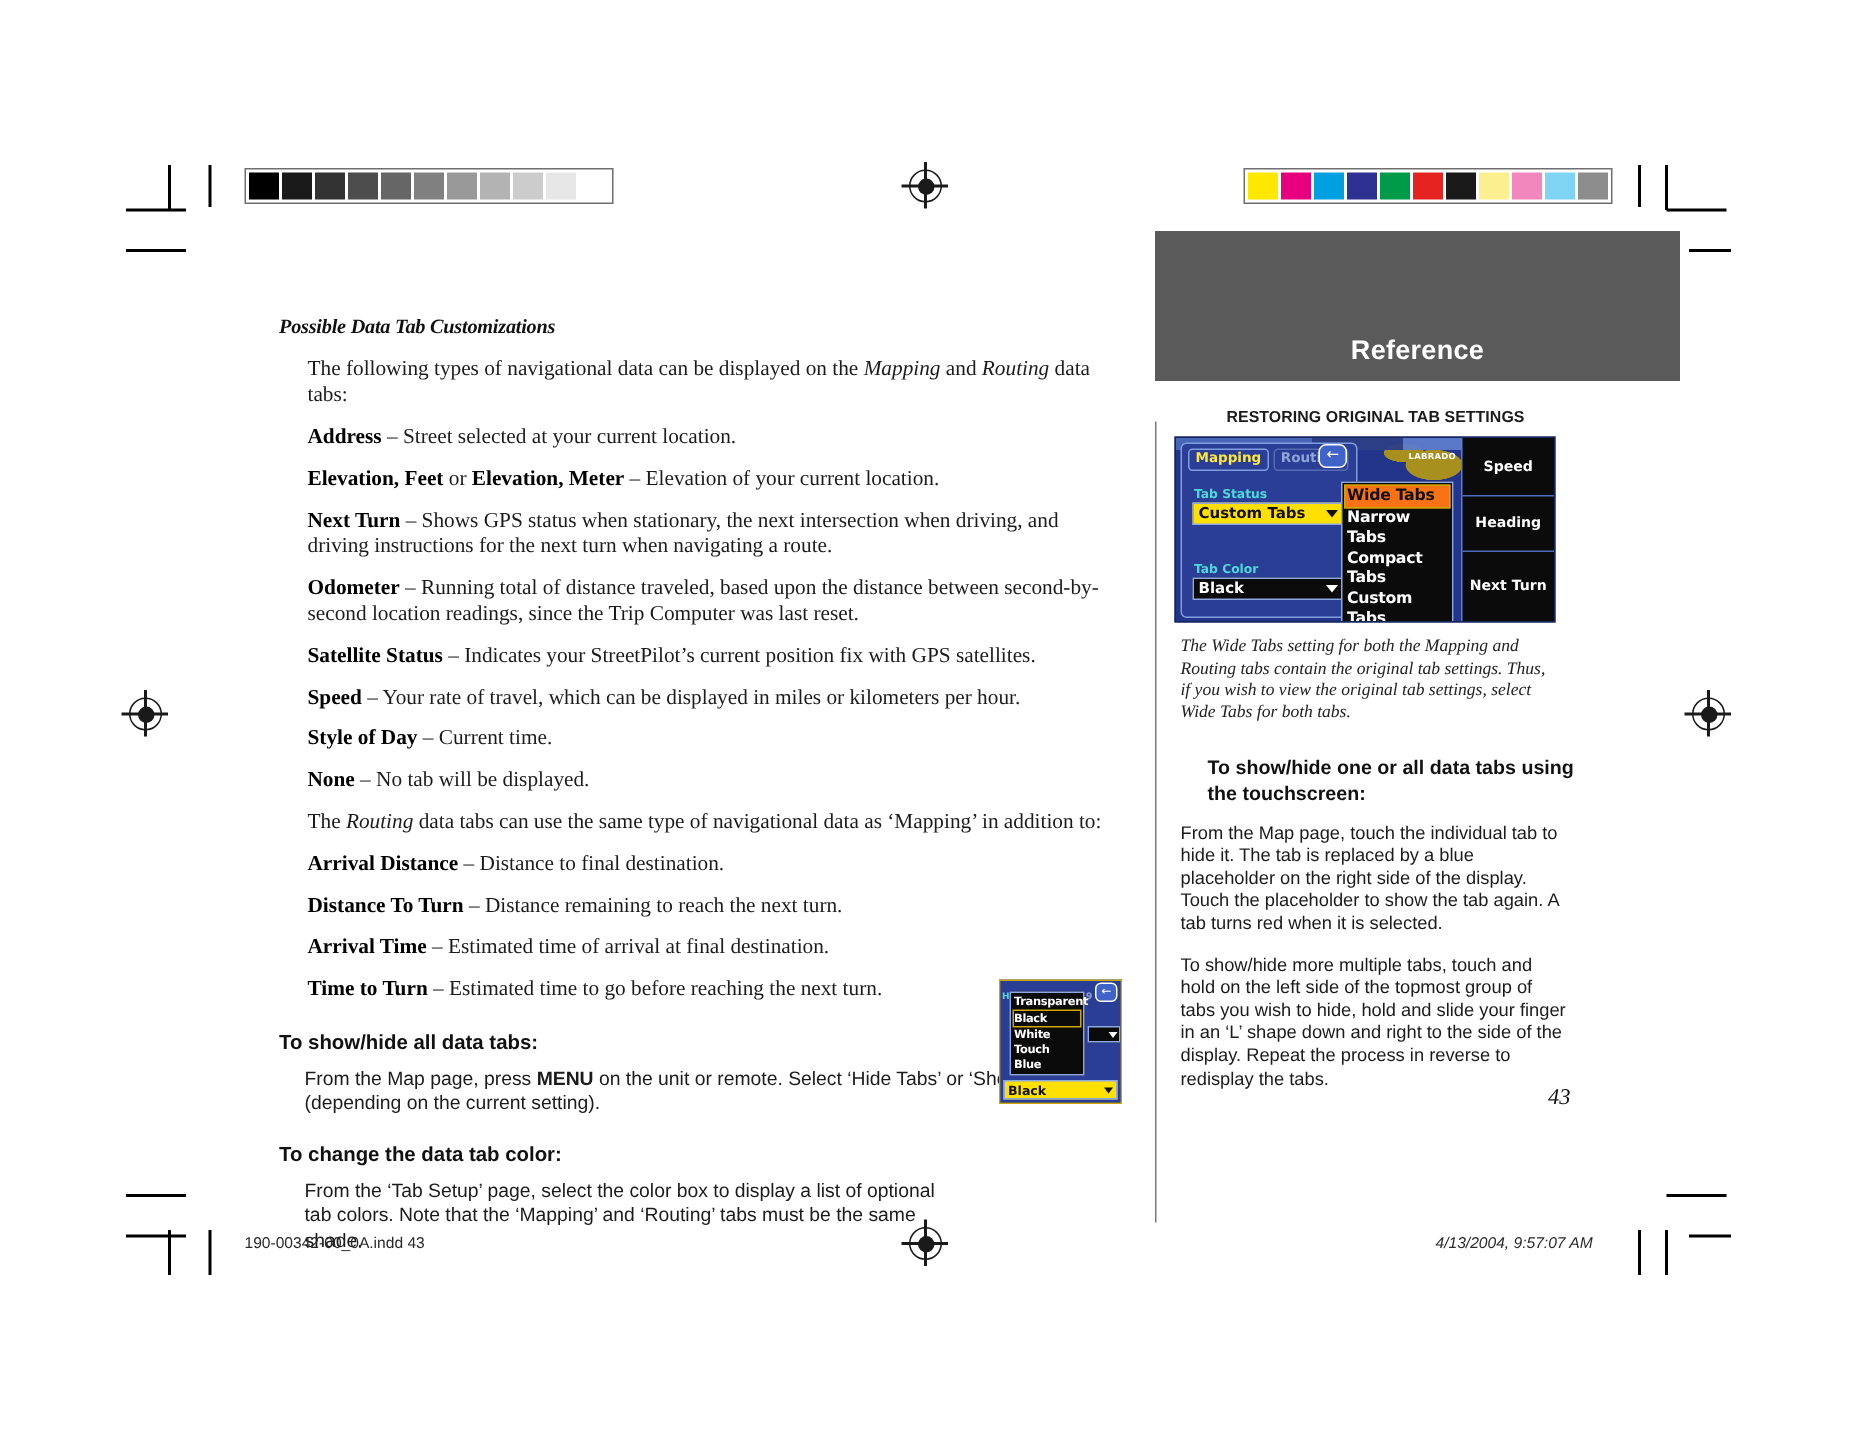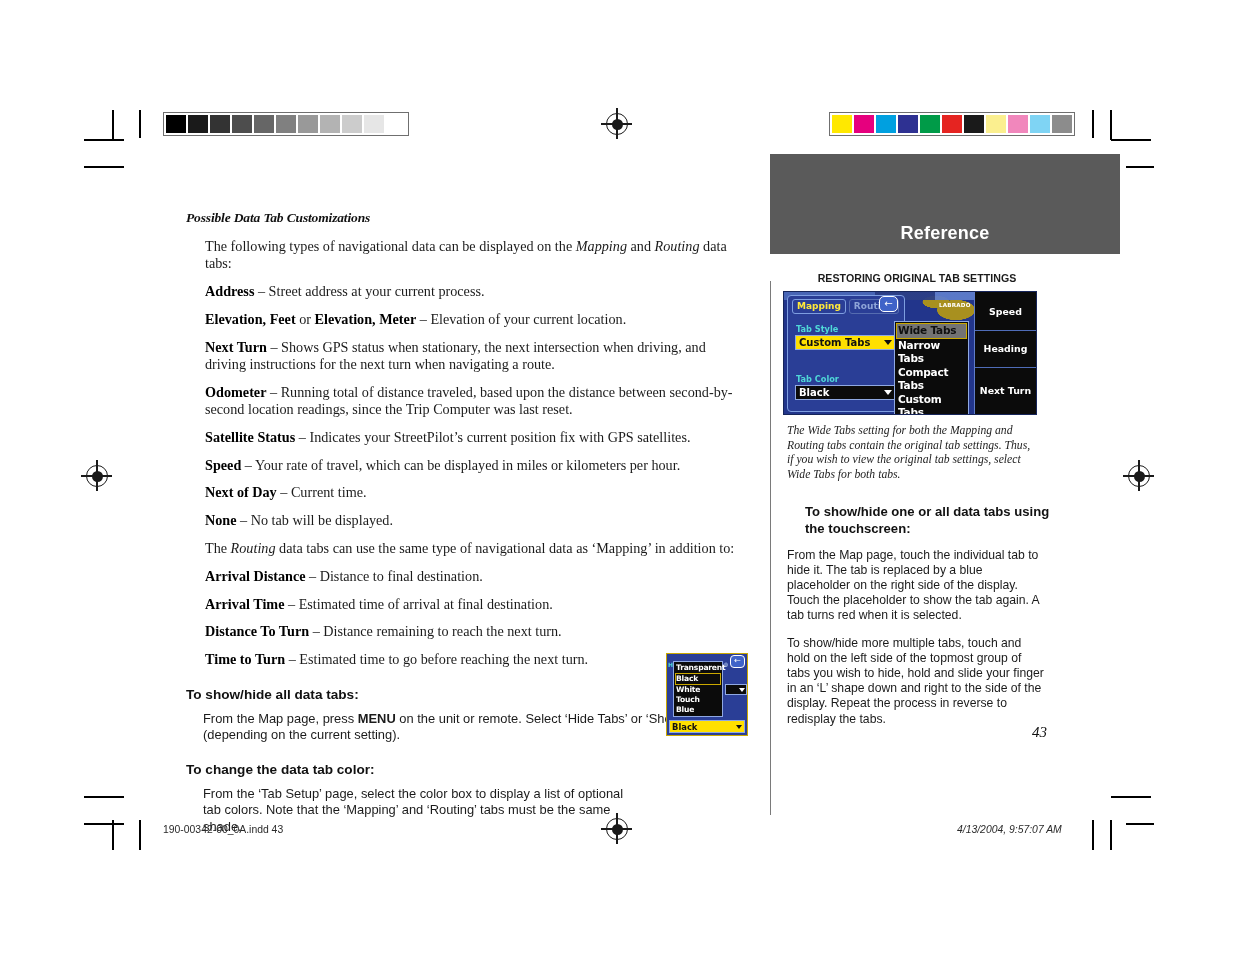--- a/index.html
+++ b/index.html
@@ -305,21 +305,21 @@
   .gps-dd-item {
     font-size: 10.5px;
     font-weight: bold;
     color: #ffffff;
     padding: 0 2px;
     line-height: 13.5px;
     font-family: "DejaVu Sans", sans-serif;
     letter-spacing: -0.2px;
   }
   .gps-dd-item.sel {
-    background: #737373;
+    background: #f97316;
     color: #101010;
     border: 1px solid #caa800;
     padding: 0 1px;
   }
 
   
   .gps-tabs-right {
     position: absolute;
     right: 0; top: 0;
     width: 62px; height: 100%;
@@ -495,38 +495,38 @@
   <div class="main-col">
 
     <h2 class="sec-head">Possible Data Tab Customizations</h2>
 
     <div class="indent">
       <p class="para">
         <span>The following types of navigational data can be displayed on the </span><i>Mapping</i><span> and </span><i>Routing</i><span> data tabs:</span>
       </p>
 
       <div id="definition-list">
-          <p class="para"><b>Address</b><span> – Street address at your current process.</span></p>
+          <p class="para"><b>Address</b><span> – Street selected at your current location.</span></p>
           <p class="para"><b>Elevation, Feet</b><span> or </span><b>Elevation, Meter</b><span> – Elevation of your current location.</span></p>
           <p class="para"><b>Next Turn</b><span> – Shows GPS status when stationary, the next intersection when driving, and driving instructions for the next turn when navigating a route.</span></p>
           <p class="para"><b>Odometer</b><span> – Running total of distance traveled, based upon the distance between second-by-second location readings, since the Trip Computer was last reset.</span></p>
           <p class="para"><b>Satellite Status</b><span> – Indicates your StreetPilot’s current position fix with GPS satellites.</span></p>
           <p class="para"><b>Speed</b><span> – Your rate of travel, which can be displayed in miles or kilometers per hour.</span></p>
-          <p class="para"><b>Next of Day</b><span> – Current time.</span></p>
+          <p class="para"><b>Style of Day</b><span> – Current time.</span></p>
           <p class="para"><b>None</b><span> – No tab will be displayed.</span></p>
         </div>
 
       <p class="para">
         <span>The </span><i>Routing</i><span> data tabs can use the same type of navigational data as ‘Mapping’ in addition to:</span>
       </p>
 
       <div id="routing-definition-list">
           <p class="para"><b>Arrival Distance</b><span> – Distance to final destination.</span></p>
+          <p class="para"><b>Distance To Turn</b><span> – Distance remaining to reach the next turn.</span></p>
           <p class="para"><b>Arrival Time</b><span> – Estimated time of arrival at final destination.</span></p>
-          <p class="para"><b>Distance To Turn</b><span> – Distance remaining to reach the next turn.</span></p>
           <p class="para"><b>Time to Turn</b><span> – Estimated time to go before reaching the next turn.</span></p>
         </div>
     </div>
 
     <h3 class="howto-head">To show/hide all data tabs:</h3>
     <p class="howto-body">
       <span>From the Map page, press </span><b>MENU</b><span> on the unit or remote. Select ‘Hide Tabs’ or ‘Show Tabs’ (depending on the current setting).</span>
     </p>
 
     <h3 class="howto-head">To change the data tab color:</h3>
@@ -569,21 +569,21 @@
         <div class="geo" style="left:128px; top:106px; font-size:7px; font-weight:bold; color:#ffffff;">CUBA</div>
         <div class="geo" style="left:158px; top:108px;">SANTO</div>
       </div>
 
       <div class="gps-panel">
         <div class="gps-tabrow">
           <div class="gps-tab active">Mapping</div>
           <div class="gps-tab inactive">Routing</div>
         </div>
 
-        <div class="gps-fieldlabel" style="left:8px; top:28px;">Tab Style</div>
+        <div class="gps-fieldlabel" style="left:8px; top:28px;">Tab Status</div>
         <div class="gps-combo yellow" style="left:7px; top:39px; width:100px;">
           <span>Custom Tabs</span>
           <span class="gps-caret"></span>
         </div>
 
         <div class="gps-fieldlabel" style="left:8px; top:78px;">Tab Color</div>
         <div class="gps-combo black" style="left:7px; top:89px; width:100px;">
           <span>Black</span>
           <span class="gps-caret"></span>
         </div>

